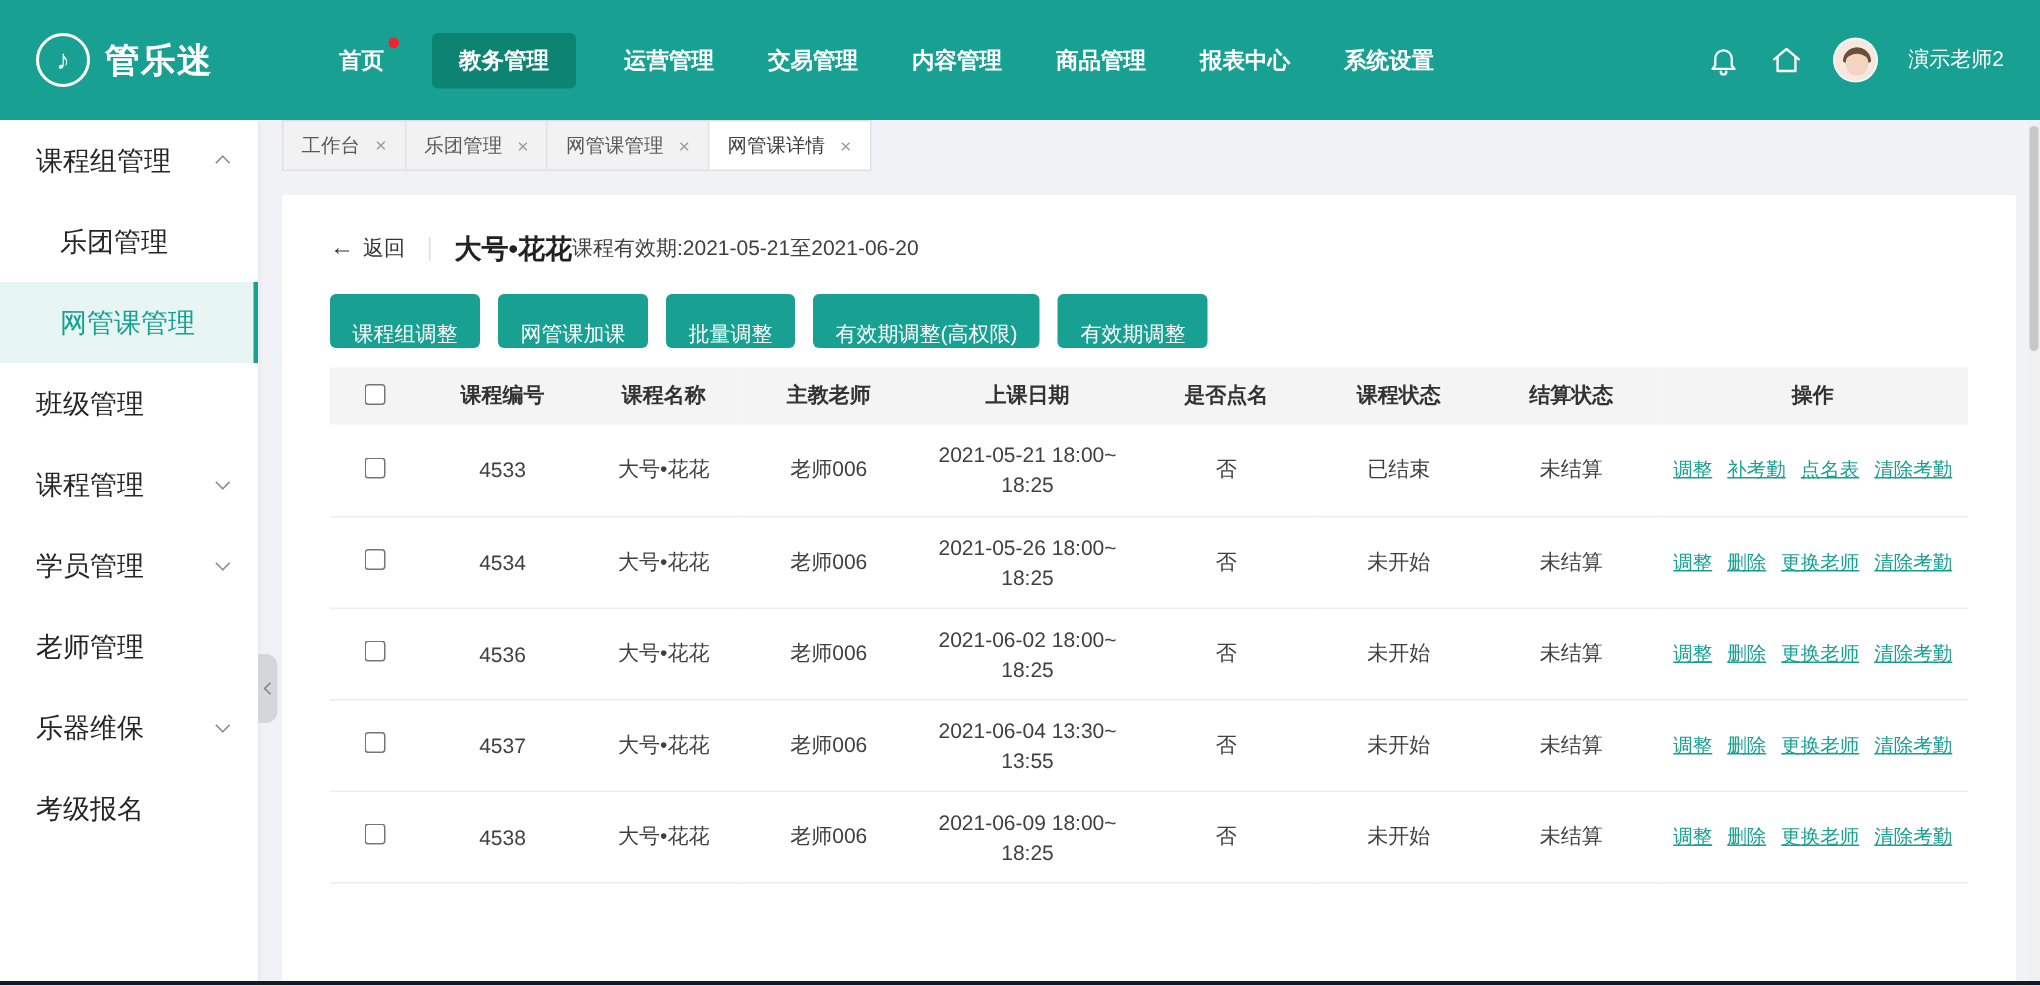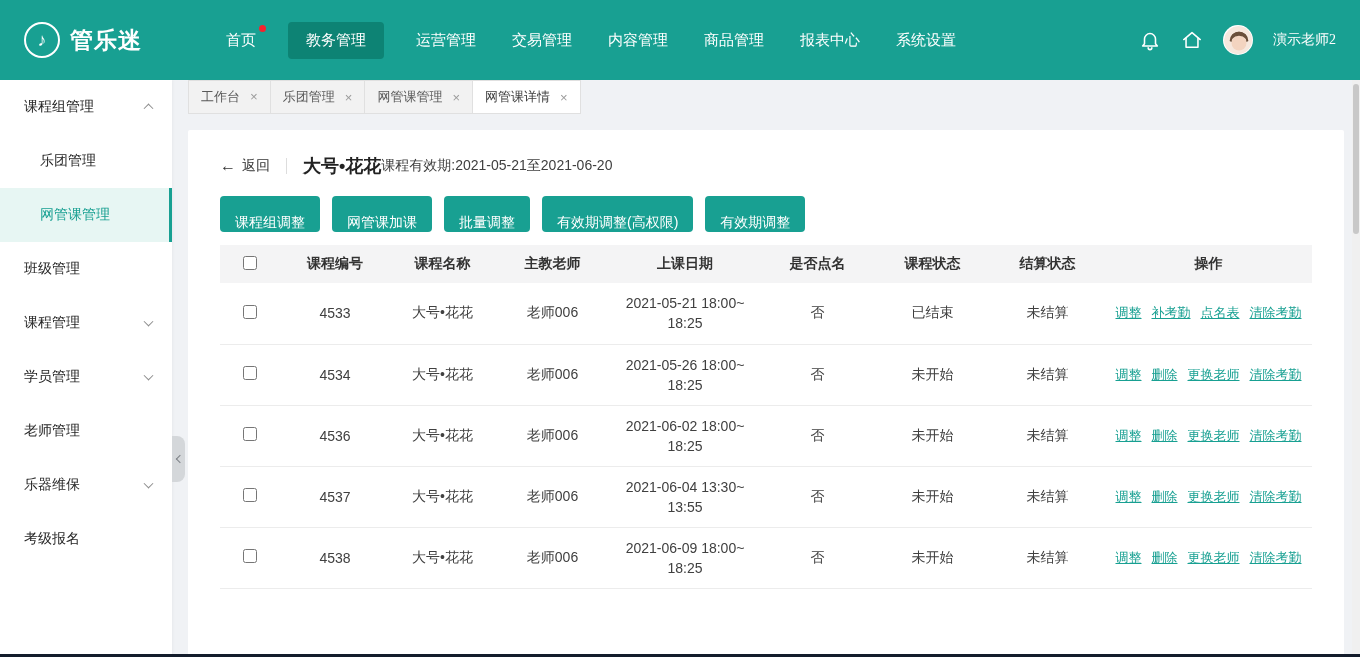--- a/index.html
+++ b/index.html
@@ -12,32 +12,32 @@
   html,body{width:1360px; height:657px; overflow:hidden;}
   body{font-family:"Liberation Sans","DejaVu Sans",sans-serif; background:#f0f2f5;}
   .app{position:relative; width:1360px; height:657px; background:#f0f2f5; overflow:hidden;}
 
   
   .top-header{height:80px; background:var(--accent); display:flex; align-items:center; padding:0 24px; position:relative; z-index:5;}
   .logo{display:flex; align-items:center; gap:10px; cursor:pointer; min-width:150px;}
   .logo-icon{width:36px; height:36px; border:2px solid #fff; border-radius:50%; display:flex; align-items:center; justify-content:center; color:#fff; font-size:18px;}
   .logo-text{color:#fff; font-size:23px; font-weight:bold; letter-spacing:1px;}
   .top-nav{display:flex; align-items:center; gap:28px; margin-left:48px;}
-  .nav-item{position:relative; color:#fff; font-size:15px; font-weight:400; padding:9px 4px; cursor:pointer; white-space:nowrap;}
+  .nav-item{position:relative; color:#fff; font-size:15px; font-weight:700; padding:9px 4px; cursor:pointer; white-space:nowrap;}
   .nav-item.active{background:var(--accent-dark); border-radius:4px; padding:9px 18px;}
   .nav-dot{position:absolute; top:3px; right:-6px; width:7px; height:7px; border-radius:50%; background:var(--badge);}
   .header-right{margin-left:auto; display:flex; align-items:center; gap:20px;}
   .hicon{width:22px; height:22px; cursor:pointer; display:block;}
   .avatar{width:30px; height:30px; border-radius:50%; overflow:hidden; background:#fff; cursor:pointer; border:1px solid rgba(255,255,255,.6);}
-  .user-name{color:#fff; font-size:14px; cursor:pointer; white-space:nowrap;font-family:Liberation Serif, serif;}
+  .user-name{color:#fff; font-size:14px; cursor:pointer; white-space:nowrap;}
 
   
   .main-row{display:flex; height:577px; position:relative;}
   .sidebar{width:172px; background:#fff; height:100%; overflow:hidden; position:relative; z-index:2; box-shadow:1px 0 3px rgba(0,0,0,.04);}
-  .menu-item{position:relative; height:54px; line-height:54px; font-size:14px; color:#262626; cursor:pointer; padding-left:24px; white-space:nowrap;font-family:Liberation Mono, monospace;}
+  .menu-item{position:relative; height:54px; line-height:54px; font-size:18px; color:#262626; cursor:pointer; padding-left:24px; white-space:nowrap;}
   .menu-item.child{padding-left:40px;}
   .menu-item.active{background:#e7f6f3; color:var(--accent); border-right:3px solid var(--accent);}
   .chev{position:absolute; right:20px; top:50%; width:7px; height:7px; border-right:1.5px solid #8c8c8c; border-bottom:1.5px solid #8c8c8c; display:inline-block;}
   .chev.down{transform:translateY(-70%) rotate(45deg);}
   .chev.up{transform:translateY(-30%) rotate(-135deg);}
   .collapse-handle{position:absolute; left:172px; top:356px; width:13px; height:46px; background:#d4d7da; border-radius:0 8px 8px 0; display:flex; align-items:center; justify-content:center; cursor:pointer; z-index:3;}
   .chev-left{width:6px; height:6px; border-right:1.5px solid #7d8186; border-bottom:1.5px solid #7d8186; transform:rotate(135deg); margin-left:2px;}
 
   .content{flex:1; display:flex; flex-direction:column; min-width:0;}
   .tabbar{height:34px; background:#f0f2f5; display:flex; align-items:stretch; padding-left:16px;}

